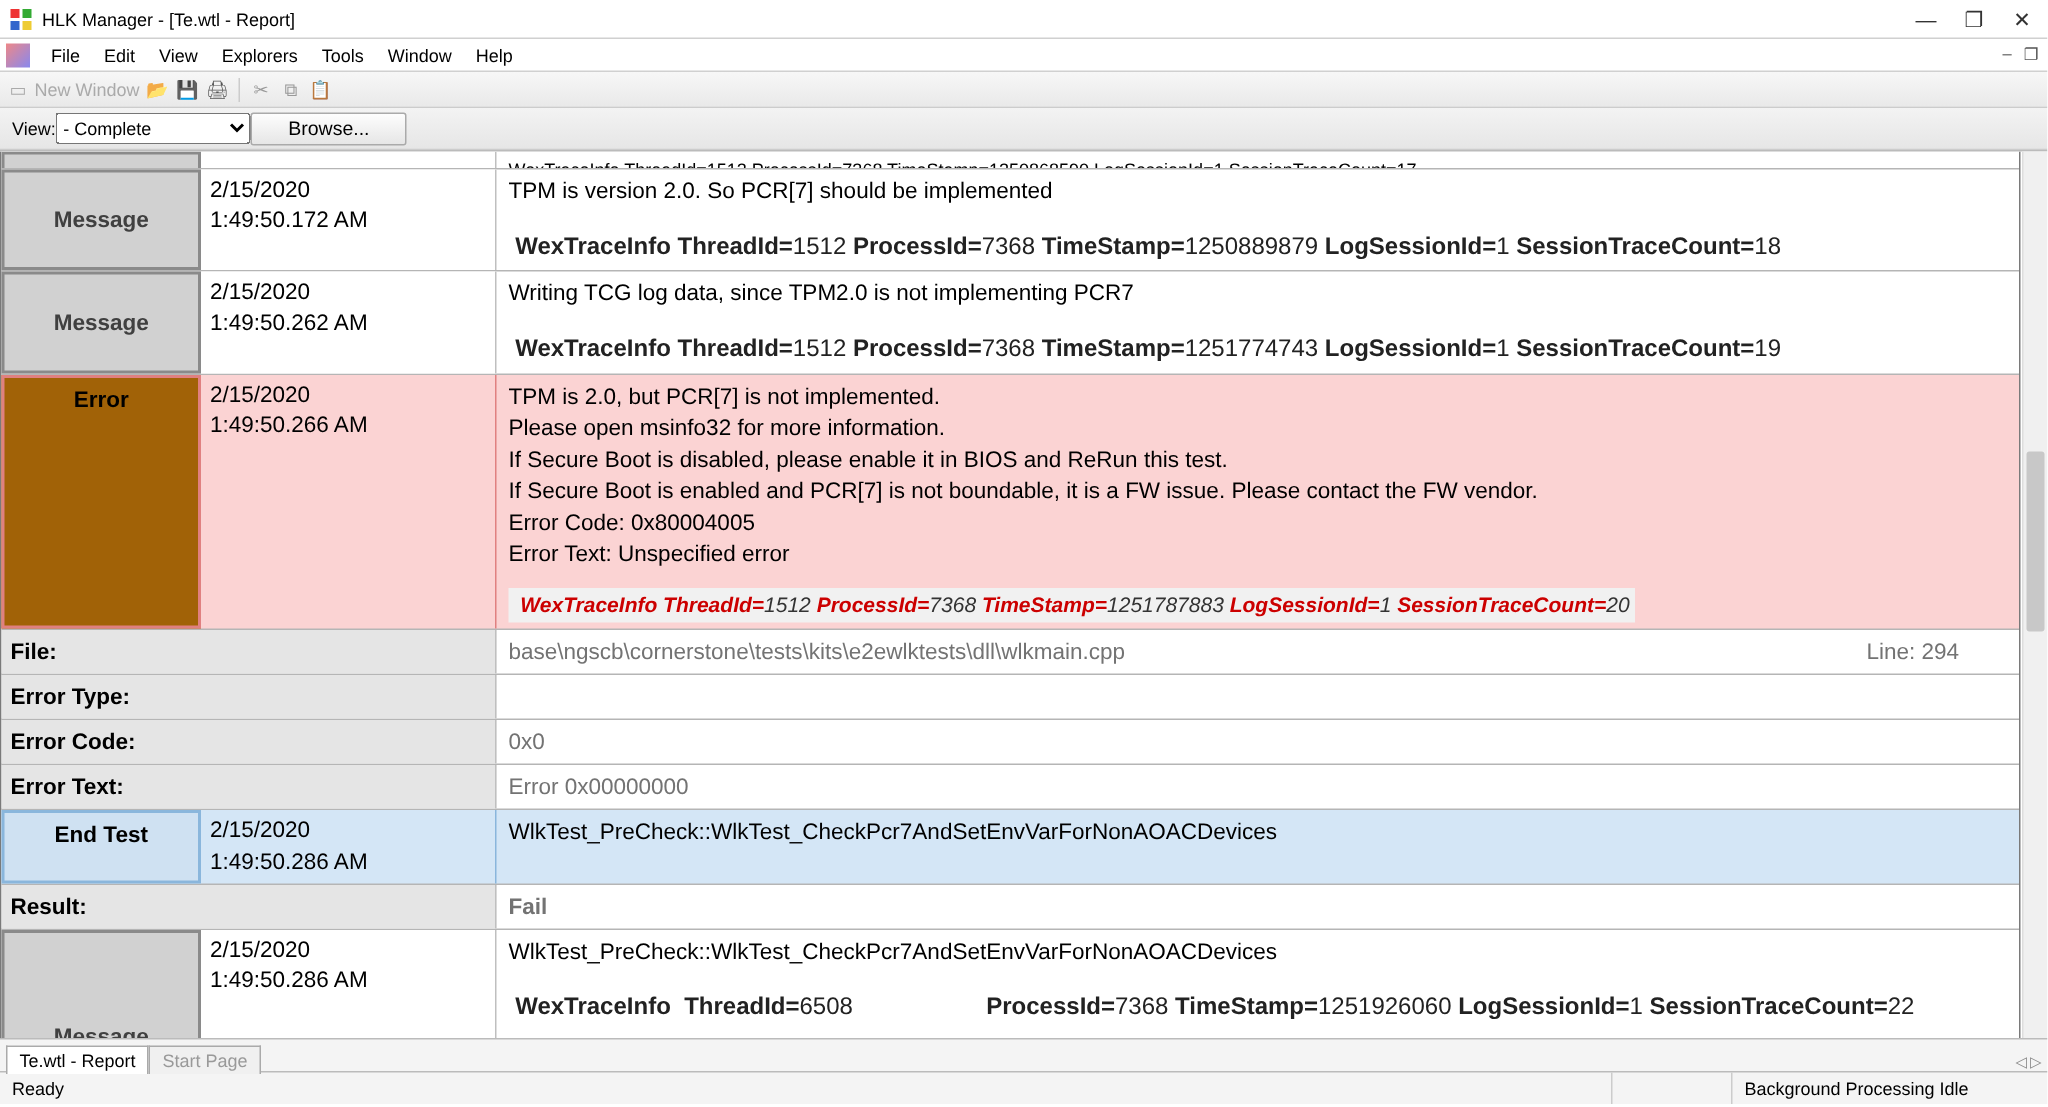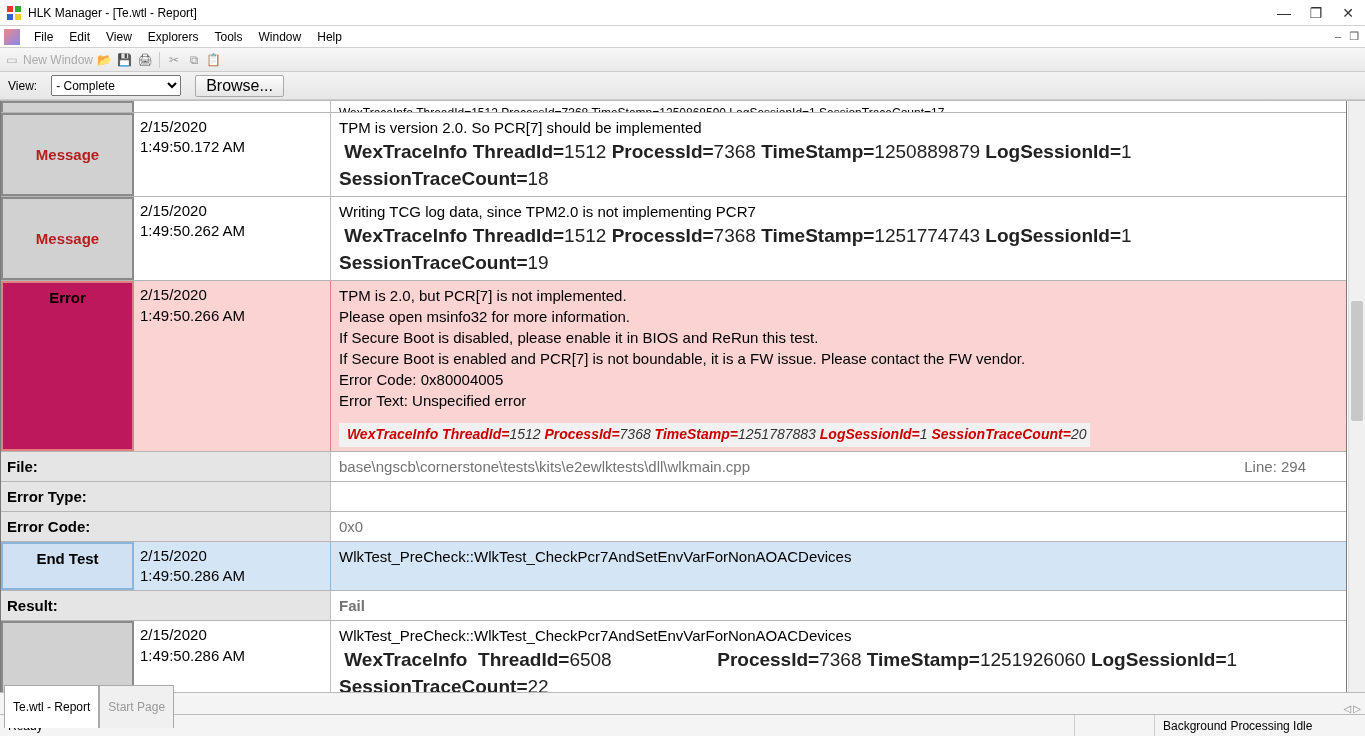--- a/index.html
+++ b/index.html
@@ -19,66 +19,66 @@
 .menubar .mdi-ctrl { position: absolute; right: 4px; display: flex; gap: 4px; }
 .menubar .mdi-ctrl span { font-size: 11px; color: #555; padding: 0 2px; }
 
 
 .toolbar { height: 24px; background: linear-gradient(#f7f7f7,#e9e9e9); border-bottom: 1px solid #ccc; display: flex; align-items: center; padding: 0 4px; gap: 4px; }
 .toolbar .tb-disabled { color: #aaa; font-size: 12px; display: flex; align-items: center; gap: 3px; }
 .toolbar .tb-icon { width: 16px; height: 16px; display: inline-flex; align-items: center; justify-content: center; font-size: 12px; }
 .toolbar .sep { width: 1px; height: 16px; background: #ccc; margin: 0 2px; }
 
 
-.viewbar { height: 28px; background: linear-gradient(#f3f3f3,#e6e6e6); border-bottom: 1px solid #ccc; display: flex; align-items: center; padding: 0 8px; gap: 14px; }
+.viewbar { height: 28px; background: linear-gradient(#f3f3f3,#e6e6e6); border-bottom: 1px solid #ccc; display: flex; align-items: center; padding: 0 8px; gap: 0; }
 .viewbar label { font-size: 12px; }
 .viewbar select { font-size: 12px; height: 21px; width: 130px; }
-.viewbar button { font-size: 16px; height: 22px; padding: 0 10px; background: linear-gradient(#fdfdfd,#e6e6e6); border: 1px solid #aaa; border-radius: 2px; }
+.viewbar button { font-size: 13px; height: 22px; padding: 0 24px; background: linear-gradient(#fdfdfd,#e6e6e6); border: 1px solid #aaa; border-radius: 2px; }
 
 
 .report-wrap { position: relative; height: 592px; border-top: 1px solid #bbb; }
 .report { position: absolute; inset: 0; overflow: hidden; padding-right: 18px; }
 .report-inner { border: 1px solid #7a7a7a; border-top: none; }
 .vscroll { position: absolute; right: 0; top: 0; bottom: 0; width: 17px; background: #f0f0f0; border-left: 1px solid #ddd; }
 .vscroll .thumb { position: absolute; left: 2px; right: 2px; top: 200px; height: 120px; background: #c8c8c8; border-radius: 2px; }
 
 .row { display: flex; border-bottom: 1px solid #b5b5b5; font-size: 15px; }
 .row .c1 { width: 133px; border-right: 2px solid #7a7a7a; display: flex; align-items: flex-start; justify-content: center; background: #e5e5e5; font-weight: 700; padding: 6px 4px; }
 .row .c2 { width: 197px; border-right: 1px solid #bfbfbf; padding: 4px 6px; line-height: 1.35; }
 .row .c3 { flex: 1; padding: 4px 8px; line-height: 1.4; }
 
 .row.partial-top { height: 12px; overflow: hidden; }
 .row.partial-top .c1 { background: #d0d0d0; }
 .row.partial-top .c3 { font-size: 12px; white-space: nowrap; }
 
-.row.msg .c1 { background: #d1d1d1; color: #b91c1c; align-items: center; border: 2px solid #8a8a8a; }
+.row.msg .c1 { background: #d1d1d1; color: #404040; align-items: center; border: 2px solid #8a8a8a; }
 .row.msg .c2 { background: #fff; }
 
 .row.error { background: #fbd3d3; }
-.row.error .c1 { background: #be185d; color: #000; border: 2px solid #e08080; }
+.row.error .c1 { background: #a16207; color: #000; border: 2px solid #e08080; }
 .row.error .c2 { border-right-color: #e08080; }
 .row.error .trace { font-weight: 700; color: #cc0000; font-size: 14px; margin-top: 12px; background: #f1f1f1; padding: 2px 4px; display: inline-block; font-style: italic; }
 .row.error .trace .k { color: #cc0000; }
 .row.error .trace .v { color: #333; font-weight: 400; }
 
 .row.kv .c1 { justify-content: flex-start; padding-left: 6px; background: #e5e5e5; font-weight: 700; width: 330px; border-right: 1px solid #bfbfbf; }
 .row.kv .c3 { color: #737373; }
 .row.kv.file .c3 { display: flex; justify-content: space-between; padding-right: 40px; }
 
 .row.endtest { background: #d4e6f6; }
 .row.endtest .c1 { background: #cfe1f2; border: 2px solid #8ab6dc; }
 .row.endtest .c2 { border-right-color: #8ab6dc; }
 
-.trace-line { font-weight: 700; font-size: 19px; color: #222; margin-top: 1px; }
+.trace-line { font-weight: 700; font-size: 16px; color: #222; margin-top: 16px; }
 .trace-line .k { font-weight: 700; }
 .trace-line .v { font-weight: 400; }
 
 
 .doctabs { height: 22px; background: #f4f4f4; border-top: 1px solid #bbb; display: flex; align-items: flex-end; padding: 0 4px; position: relative; }
-.doctabs .tab { font-size: 12px; padding: 14px 8px; border: 1px solid #aaa; border-bottom: none; background: #fff; position: relative; top: 14px; }
+.doctabs .tab { font-size: 12px; padding: 2px 8px; border: 1px solid #aaa; border-bottom: none; background: #fff; position: relative; top: 2px; }
 .doctabs .tab.inactive { color: #999; background: #f0f0f0; }
 .doctabs .nav { position: absolute; right: 4px; font-size: 10px; color: #888; display: flex; gap: 2px; }
 
 
 .statusbar { height: 22px; background: #f4f4f4; border-top: 1px solid #bbb; display: flex; align-items: center; font-size: 12px; }
 .statusbar .cell { padding: 0 8px; border-right: 1px solid #ccc; height: 100%; display: flex; align-items: center; }
 .statusbar .cell.flex { flex: 1; }
 .statusbar .cell.w1 { width: 80px; }
 .statusbar .cell.last { border-right: none; width: 210px; justify-content: flex-start; }
 </style>
@@ -219,20 +219,24 @@
       </div>
     </div>
     <div class="row kv">
       <div class="c1">Error Type:</div>
       <div class="c3"></div>
     </div>
     <div class="row kv">
       <div class="c1">Error Code:</div>
       <div class="c3">0x0</div>
     </div>
+    <div class="row kv">
+      <div class="c1">Error Text:</div>
+      <div class="c3">Error 0x00000000</div>
+    </div>
 
     <div class="row endtest">
       <div class="c1">End Test</div>
       <div class="c2">
         <div>2/15/2020</div>
         <div>1:49:50.286 AM</div>
       </div>
       <div class="c3">WlkTest_PreCheck::WlkTest_CheckPcr7AndSetEnvVarForNonAOACDevices</div>
     </div>
 

